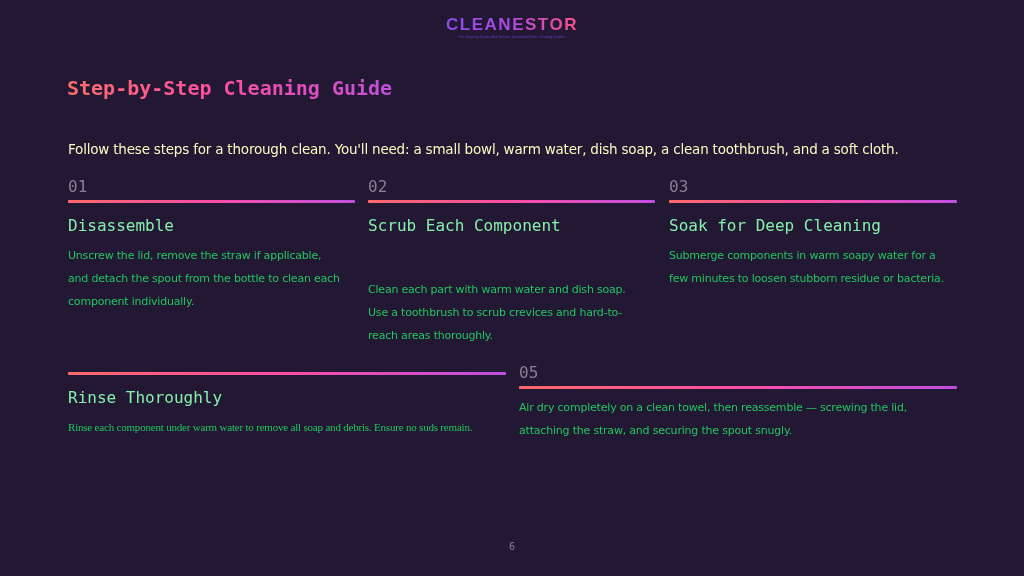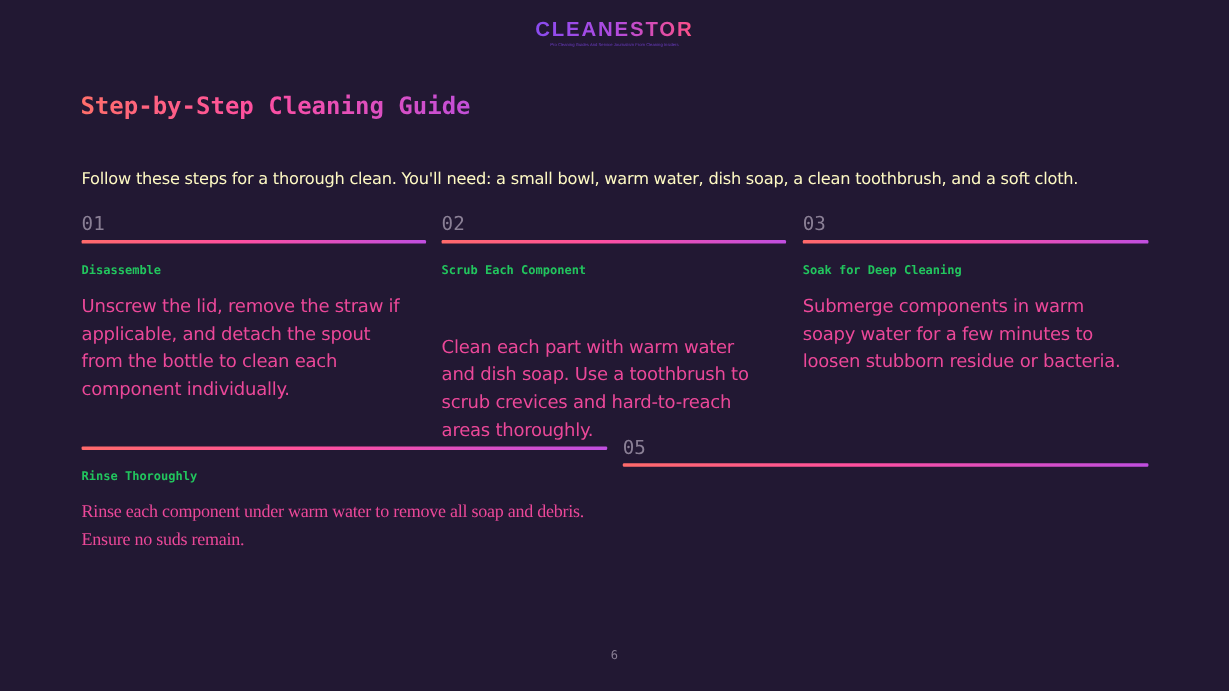--- a/index.html
+++ b/index.html
@@ -65,30 +65,30 @@
       line-height: 14px;
     }
     .step-bar {
       height: 3px;
       margin-top: 6px;
       background: linear-gradient(90deg, #ff6a6a 0%, #ff4fa0 45%, #c04ee0 100%);
       border-radius: 1px;
     }
     .step-title {
       font-family: "DejaVu Sans Mono", monospace;
-      font-weight: bold;
-      font-size: 10px;
-      color: #22c55e;
+      font-weight: normal;
+      font-size: 16px;
+      color: #86efac;
       margin-top: 12px;
       line-height: 22px;
     }
     .step-text {
       font-family: "DejaVu Sans", sans-serif;
-      font-size: 15px;
-      color: #ec4899;
+      font-size: 11px;
+      color: #22c55e;
       line-height: 23px;
       margin-top: 7px;
       letter-spacing: -0.2px;
     }
     .page-num {
       position: absolute; left: 0; width: 1024px; top: 541px;
       text-align: center;
       font-family: "DejaVu Sans Mono", monospace;
       font-size: 10px;
       color: #8a7f95;
@@ -129,15 +129,16 @@
 
 <div class="step" style="left:68px; top:366px; width:438px;">
   <div class="step-bar"></div>
   <div class="step-title">Rinse Thoroughly</div>
   <div class="step-text" style="width:430px;font-family:Liberation Serif, serif;">Rinse each component under warm water to remove all soap and debris. Ensure no suds remain.</div>
 </div>
 
 <div class="step" style="left:519px; top:366px; width:438px;">
   <div class="step-num">05</div>
   <div class="step-bar"></div>
+  <div class="step-text" style="width:430px;">Air dry completely on a clean towel, then reassemble — screwing the lid, attaching the straw, and securing the spout snugly.</div>
 </div>
 
 <div class="page-num">6</div>
 
 </body></html>

